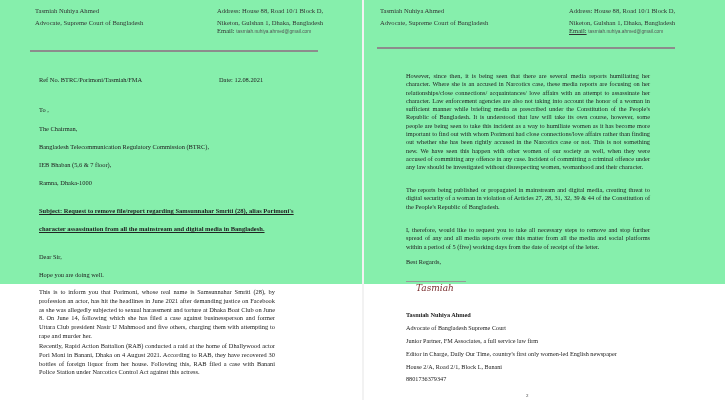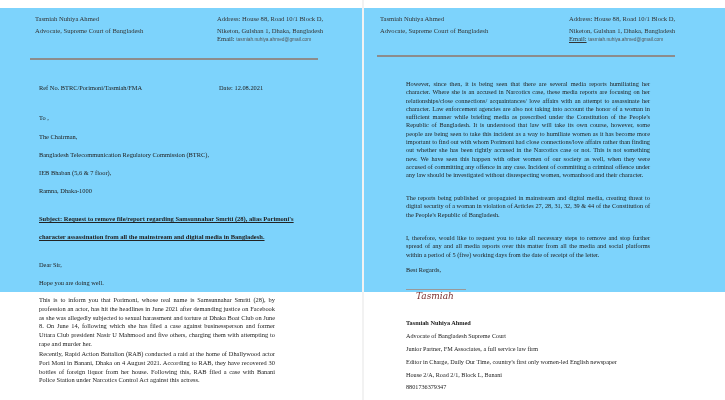--- a/index.html
+++ b/index.html
@@ -1,21 +1,21 @@
 <!DOCTYPE html>
 <html><head>
 <meta charset="utf-8">
 <style>
   html, body { margin:0; padding:0; }
   body {
     width:725px; height:400px; overflow:hidden; background:#ffffff;
     font-family:"Liberation Serif", "DejaVu Serif", serif; color:#1a1a1a;
     position:relative;
   }
-  .page { position:absolute; top:8px; height:284px; background:#7dd3fc; }
+  .page { position:absolute; top:0; height:284px; background:#86efac; }
   #page1 { left:0; width:362px; }
   #page2 { left:364px; width:361px; }
   .divider { position:absolute; left:362px; top:0; width:2px; height:400px; background:#f2f2f2; }
 
   .hdr { position:absolute; font-size:6.6px; line-height:10px; white-space:nowrap; color:#333; }
   .hdr .email { font-family:"Liberation Sans", "DejaVu Sans", sans-serif; font-size:4.8px; color:#555; }
   .rule { position:absolute; height:2px; background:#8c8c8c; }
 
   .t { position:absolute; font-size:6.4px; line-height:8.8px; white-space:nowrap; color:#222; }
   .p { position:absolute; font-size:6.4px; line-height:8.8px; color:#222; text-align:justify; }

